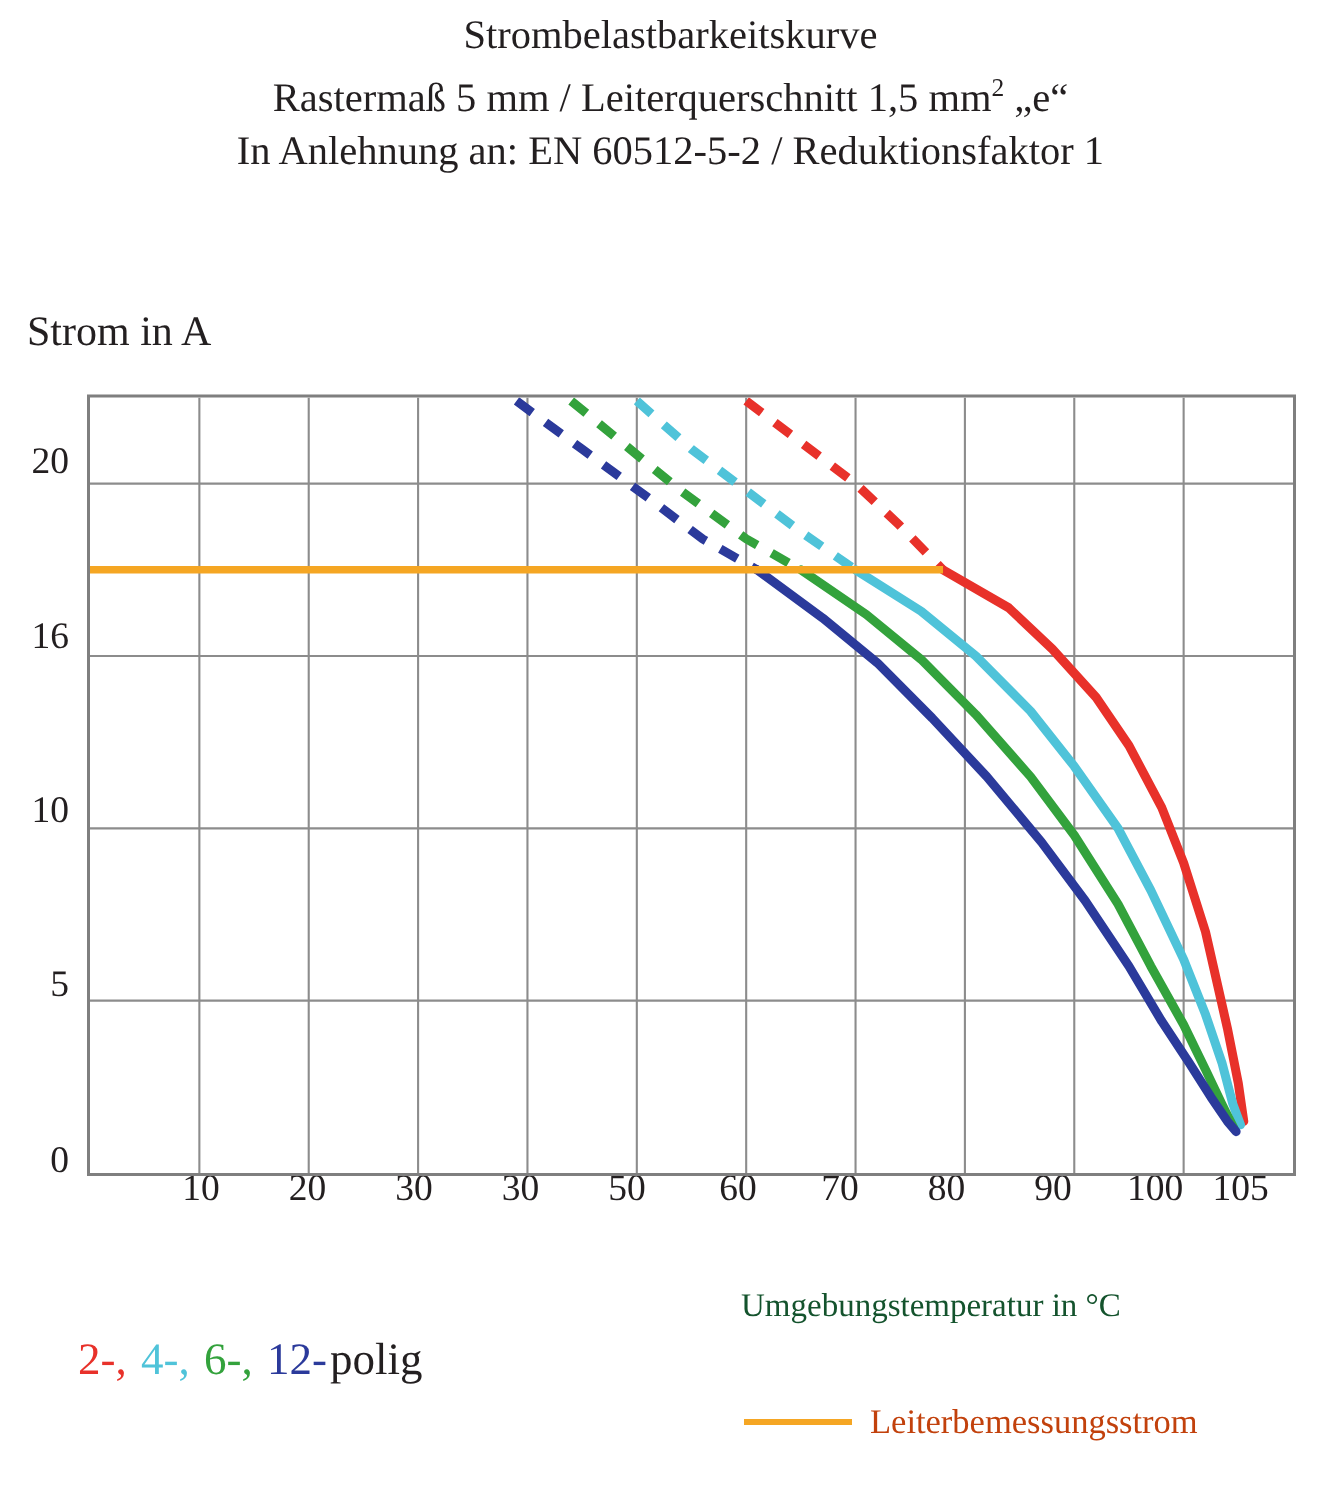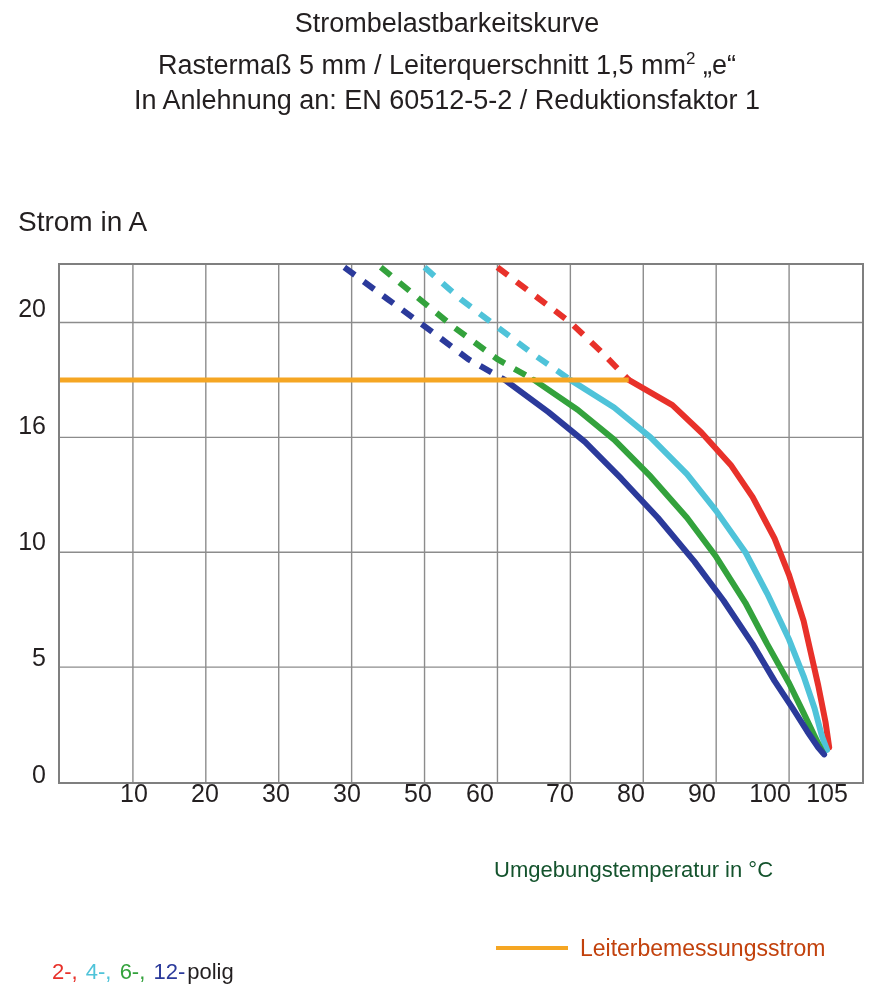--- a/index.html
+++ b/index.html
@@ -10,20 +10,21 @@
     height: 1000px;
     background: #ffffff;
     font-family: "Liberation Sans", sans-serif;
     color: #1a1a1a;
   }
   #root {
     position: relative;
     width: 881px;
     height: 1000px;
     overflow: hidden;
+    font-family: Liberation Serif, serif;
   }
   .title-block {
     position: absolute;
     top: 0;
     left: 0;
     width: 894px;
     text-align: center;
     padding-top: 6px;
   }
   .title-line {
@@ -80,22 +81,22 @@
     position: absolute;
     width: 60px;
     text-align: center;
     font-size: 25px;
     color: #231f20;
   }
 
   .legend-series {
     position: absolute;
     left: 52px;
-    top: 959px;
-    font-size: 22px;
+    top: 890px;
+    font-size: 30px;
     white-space: nowrap;
   }
   .legend-series span { margin-right: 2px; }
   .ls-2 { color: #e8312a; }
   .ls-4 { color: #4fc3d9; }
   .ls-6 { color: #33a23c; }
   .ls-12 { color: #2b3a9b; }
   .ls-polig { color: #231f20; }
 
   .legend-current {
@@ -134,21 +135,21 @@
   <div class="ytick" style="left:0px; top:411px;">16</div>
   <div class="ytick" style="left:0px; top:527px;">10</div>
   <div class="ytick" style="left:0px; top:643px;">5</div>
   <div class="ytick" style="left:0px; top:760px;">0</div>
 
   <div class="xtick" style="left:104px; top:779px;">10</div>
   <div class="xtick" style="left:175px; top:779px;">20</div>
   <div class="xtick" style="left:246px; top:779px;">30</div>
   <div class="xtick" style="left:317px; top:779px;">30</div>
   <div class="xtick" style="left:388px; top:779px;">50</div>
-  <div class="xtick" style="left:450px; top:779px;">60</div>
+  <div class="xtick" style="left:462px; top:779px;">60</div>
   <div class="xtick" style="left:530px; top:779px;">70</div>
   <div class="xtick" style="left:601px; top:779px;">80</div>
   <div class="xtick" style="left:672px; top:779px;">90</div>
   <div class="xtick" style="left:740px; top:779px;">100</div>
   <div class="xtick" style="left:797px; top:779px;">105</div>
 
   <div id="plot-area">
     <svg id="plot-svg" width="802" height="517" viewBox="0 0 802 517">
       <g id="gridlines">
           <line x1="72.9090909090909" y1="0" x2="72.9090909090909" y2="517" stroke="#8c8c8c" stroke-width="1.4"></line>

